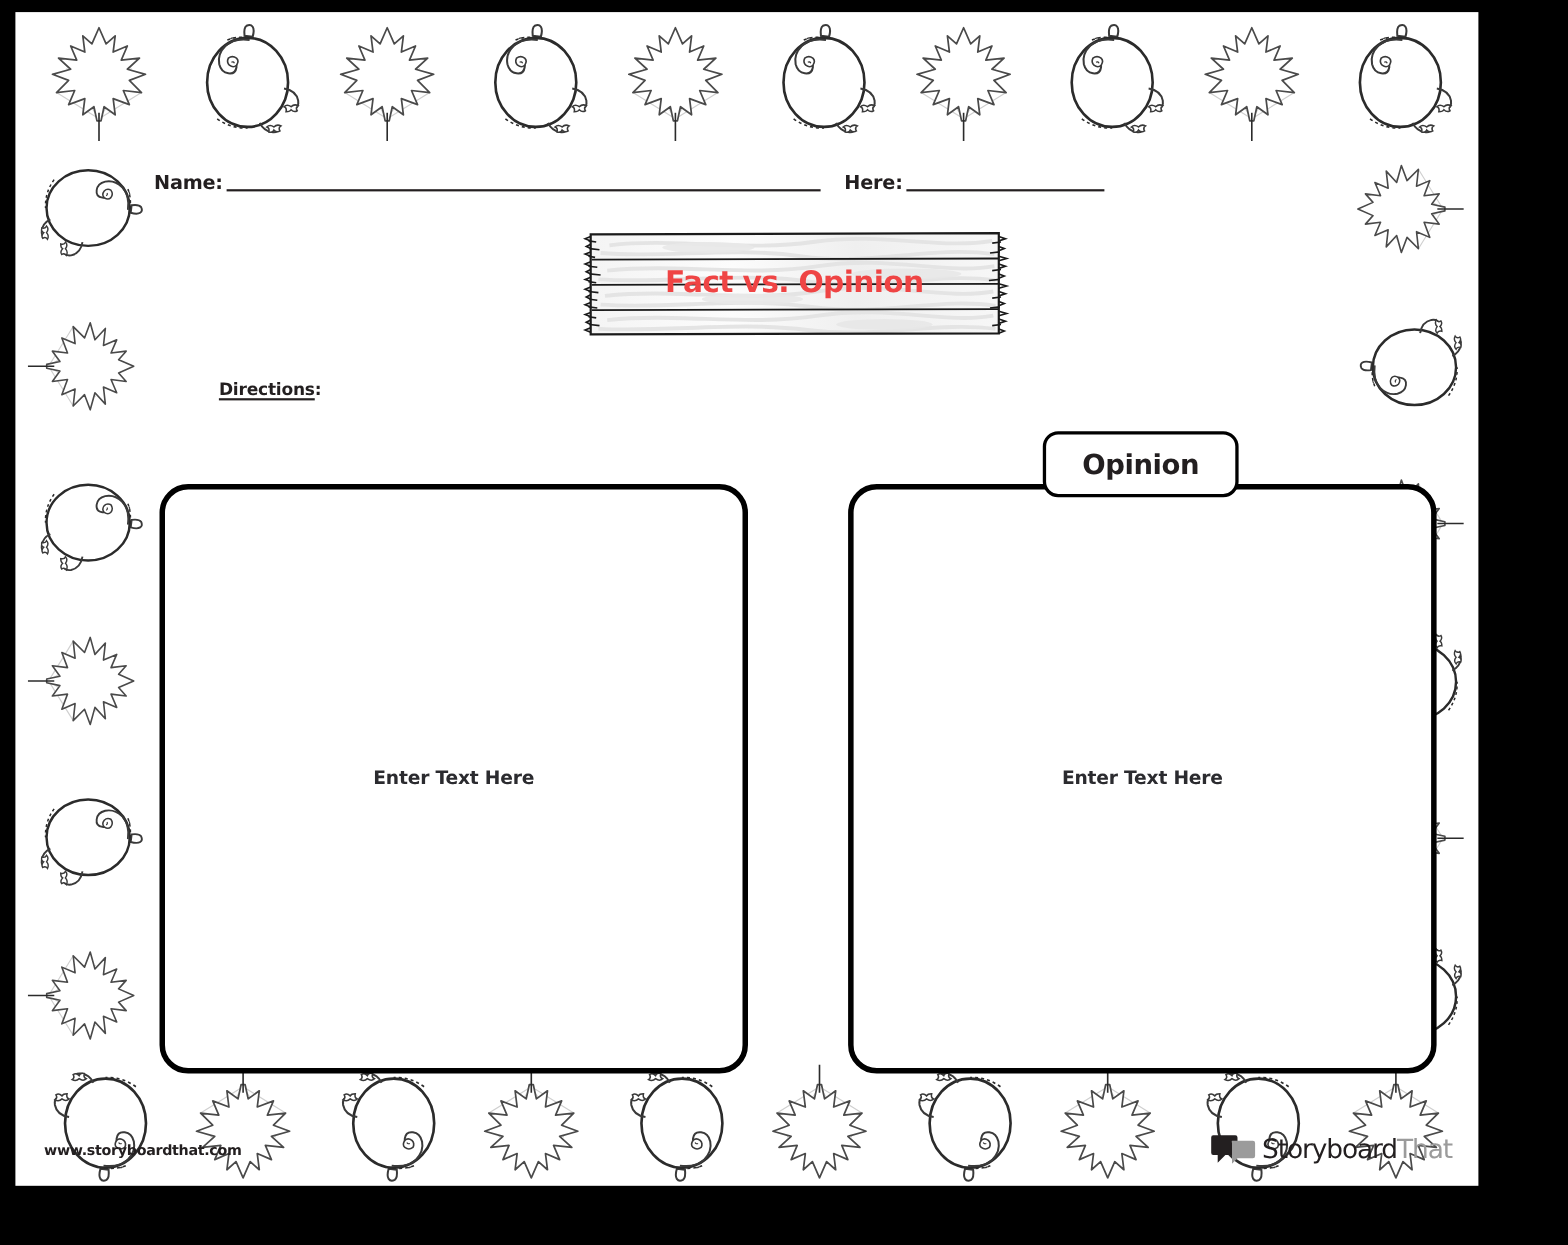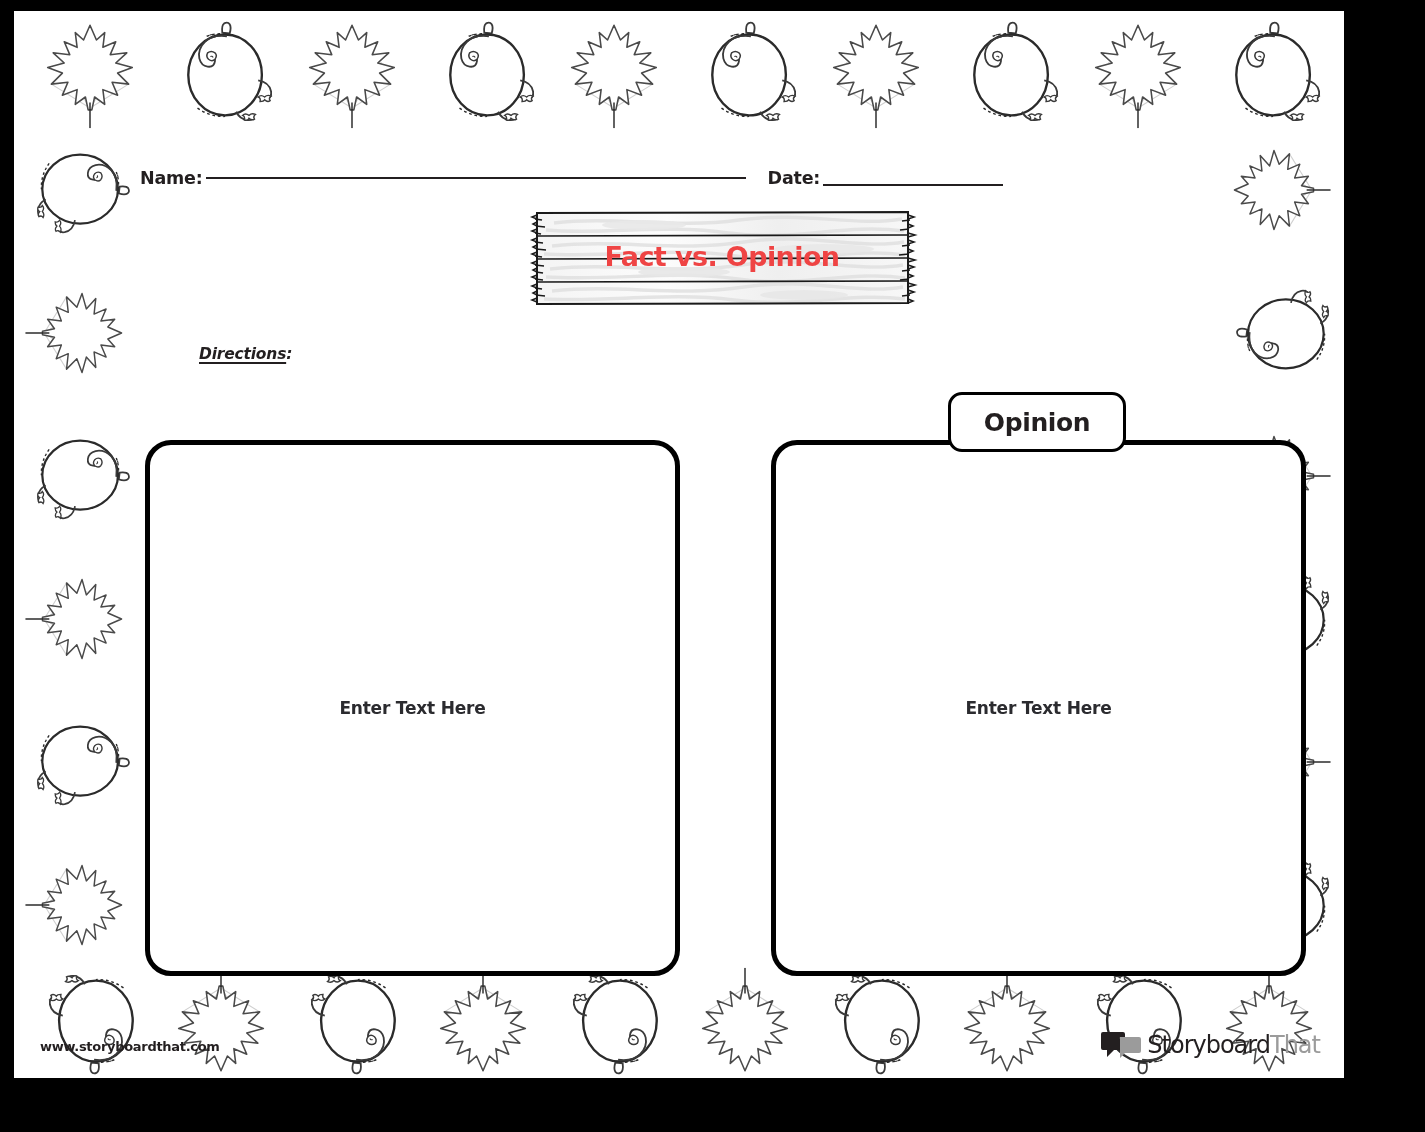--- a/index.html
+++ b/index.html
@@ -24,22 +24,22 @@
     box-shadow:2px 2px 3px rgba(0,0,0,.35);
     overflow:hidden;
   }
 
   
   .deco{ position:absolute; pointer-events:none; }
   .deco svg{ display:block; }
 
   
   #headerline{
-    position:absolute; left:126px; top:151px; width:1010px; height:34px;
-    display:flex; align-items:center;
+    position:absolute; left:126px; top:131px; width:1010px; height:34px;
+    display:flex; align-items:flex-end;
   }
   .fld-label{
     font-family:"DejaVu Sans", sans-serif;
     font-weight:bold; font-size:17.5px; color:#231f20;
     letter-spacing:-.2px; white-space:nowrap;
     line-height:1;
   }
   .rule{
     border-bottom:2.6px solid #231f20;
     height:1px; margin-left:3px; margin-bottom:2px;
@@ -61,21 +61,20 @@
     letter-spacing:-.6px;
     padding-bottom:2px;
   }
 
   
   #directions{
     position:absolute; left:185px; top:334px;
     font-family:"DejaVu Sans", sans-serif;
     font-weight:bold; font-size:15.5px; color:#231f20;
     letter-spacing:-.2px;
-    font-style:italic;
   }
   #directions .u{ text-decoration:underline; text-underline-offset:2.5px; text-decoration-thickness:2px; }
 
   
   .col{ position:absolute; }
   #col-fact   { left:131px; top:381px; width:535px; height:584px; }
   #col-opinion{ left:757px; top:381px; width:535px; height:584px; }
 
   .box{
     position:absolute; left:0; top:48px;
@@ -676,21 +675,21 @@
   <path d="M72 100 q4 8 12 9 q6 1 7 -4" fill="none" stroke="#3a3a3a" stroke-width="2"></path>
   <path d="M86 104 q-4 -3 -7 0 q3 1 2 5 q4 1 5 -2 q3 3 6 1 q-2 -3 1 -5 q-4 -2 -7 1 Z" fill="#ffffff" stroke="#3a3a3a" stroke-width="1.5"></path>
 </svg>
         </div>
       </div>
 
     <div id="headerline">
       <span class="fld-label">Name:</span>
       <span class="rule" id="name-rule"></span>
       <span id="date-wrap">
-        <span class="fld-label">Date:</span>
+        <span class="fld-label">Here:</span>
         <span class="rule" id="date-rule"></span>
       </span>
     </div>
 
     <div id="sign">
       <svg viewBox="0 0 396 97" width="396" height="97">
         <defs>
           <linearGradient id="grain" x1="0" y1="0" x2="1" y2="0">
             <stop offset="0%" stop-color="#f4f4f4"></stop>
             <stop offset="35%" stop-color="#fcfcfc"></stop>

